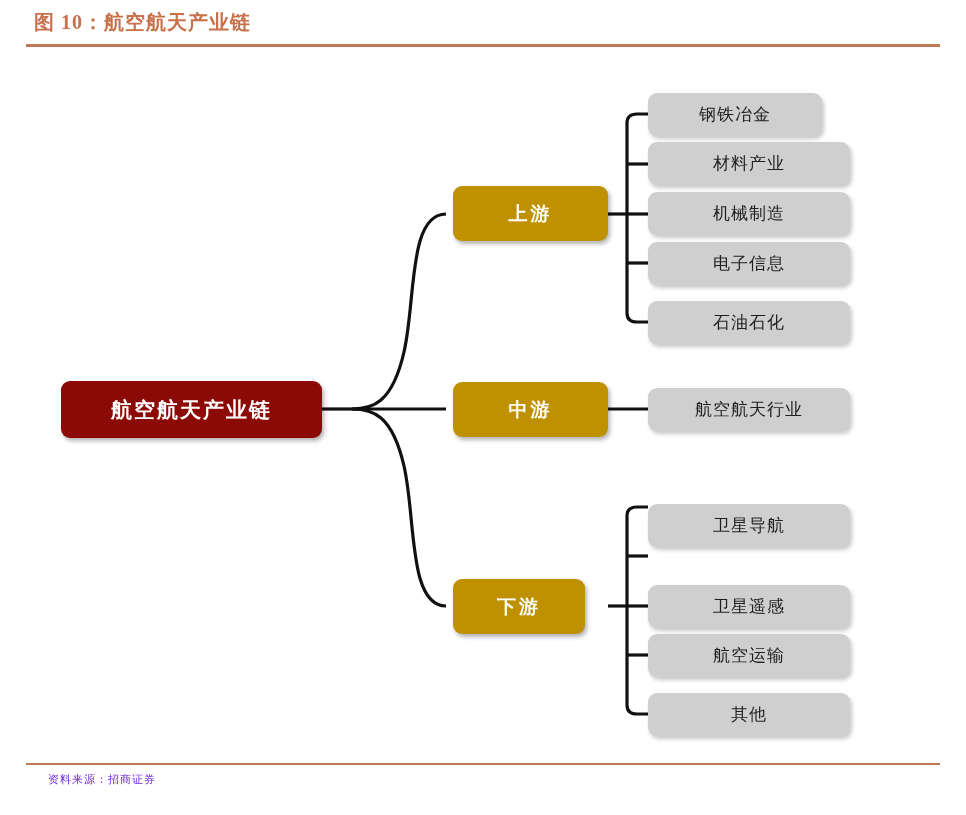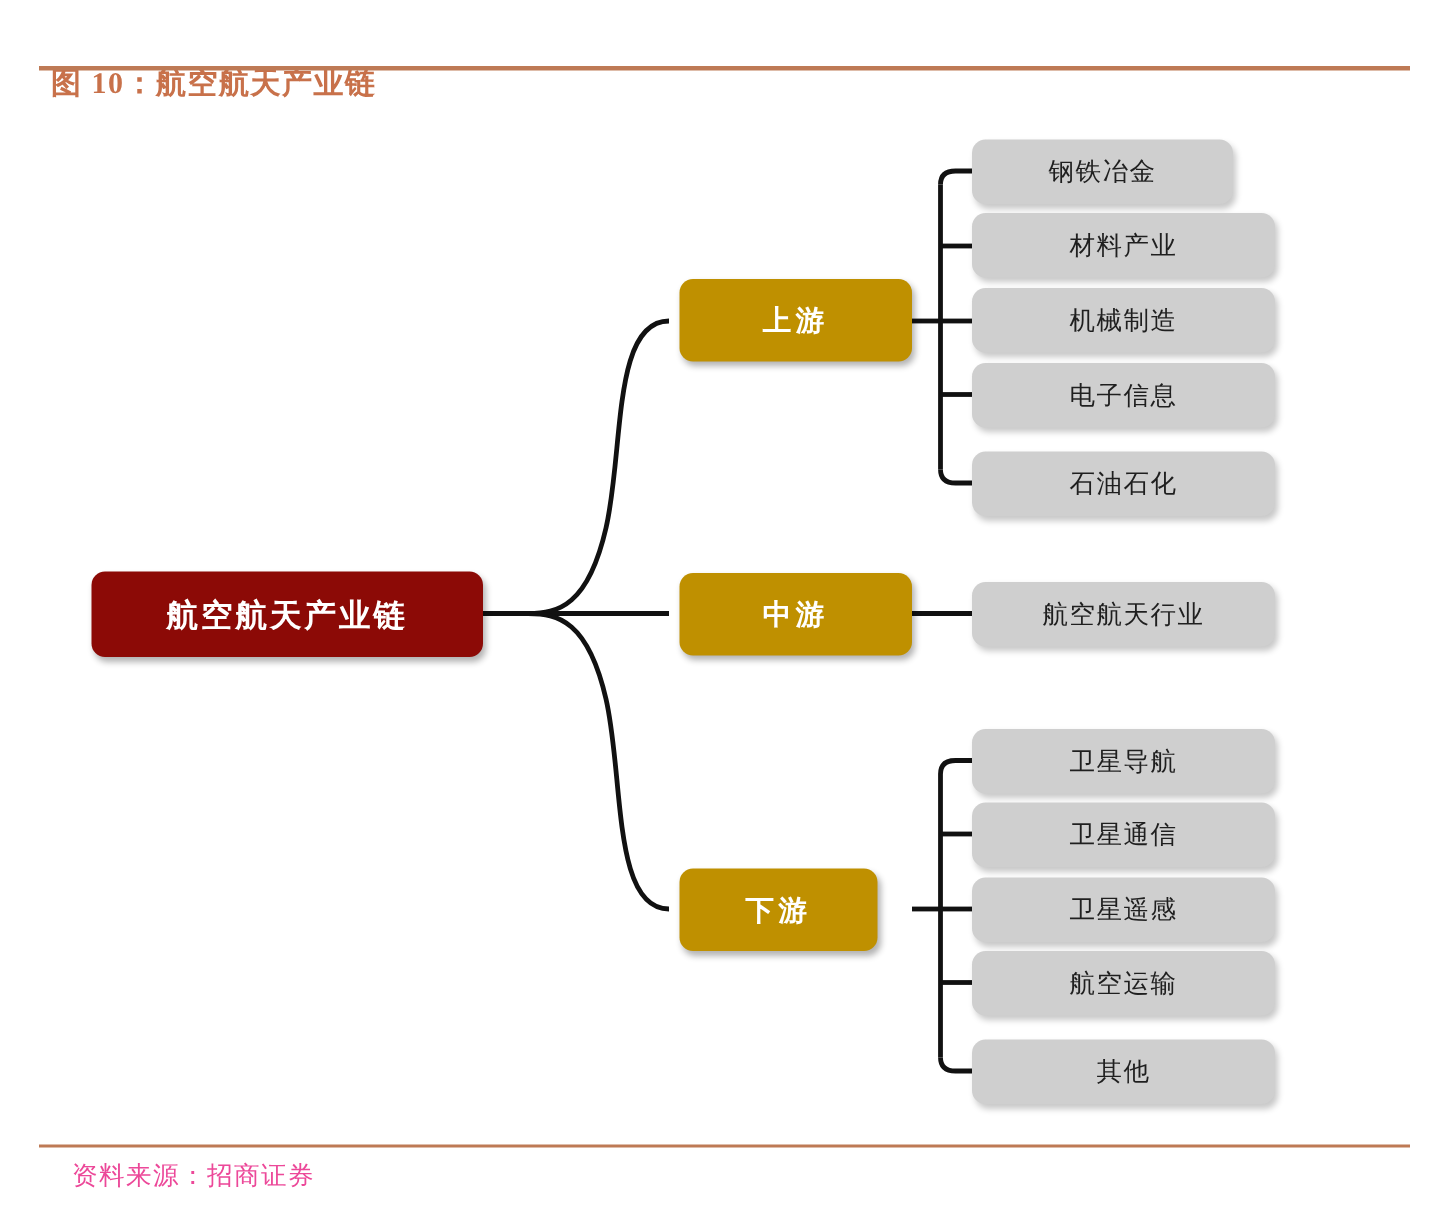--- a/index.html
+++ b/index.html
@@ -26,21 +26,20 @@
   .fig-title {
     position: absolute;
     left: 34px;
     top: 9px;
     font-family: "Liberation Serif", "DejaVu Serif", serif;
     font-size: 20px;
     font-weight: bold;
     color: #C8714A;
     letter-spacing: 1px;
     white-space: nowrap;
-    margin-top: 33px;
   }
   .header-rule {
     position: absolute;
     left: 26px;
     top: 44px;
     width: 914px;
     height: 3px;
     background: #BE7A55;
   }
 
@@ -51,22 +50,22 @@
     top: 763px;
     width: 914px;
     height: 2px;
     background: #BE7A55;
   }
   .fig-source {
     position: absolute;
     left: 48px;
     top: 772px;
     font-family: "Liberation Serif", "DejaVu Serif", serif;
-    font-size: 17px;
-    color: #ec4899;
+    font-size: 11px;
+    color: #6d28d9;
     letter-spacing: 1px;
     white-space: nowrap;
   }
 
   
   .diagram {
     position: absolute;
     left: 0;
     top: 52px;
     width: 966px;
@@ -195,25 +194,22 @@
     <span>电子信息</span>
   </div>
   <div class="node node-leaf" style="left:648px; top:249px; width:202px; height:43px;">
     <span>石油石化</span>
   </div>
 
   <div class="node node-leaf" style="left:648px; top:336px; width:202px; height:43px;">
     <span>航空航天行业</span>
   </div>
 
-  <div class="node node-leaf" style="left:648px; top:434px; width:202px; height:43px;">
+  <div class="node node-leaf" style="left:648px; top:452px; width:202px; height:43px;">
     <span>卫星导航</span>
-  </div>
-  <div class="node node-leaf" style="left:648px; top:483px; width:202px; height:43px;">
-    <span>卫星通信</span>
   </div>
   <div class="node node-leaf" style="left:648px; top:533px; width:202px; height:43px;">
     <span>卫星遥感</span>
   </div>
   <div class="node node-leaf" style="left:648px; top:582px; width:202px; height:43px;">
     <span>航空运输</span>
   </div>
   <div class="node node-leaf" style="left:648px; top:641px; width:202px; height:43px;text-align:right;">
     <span>其他</span>
   </div>

